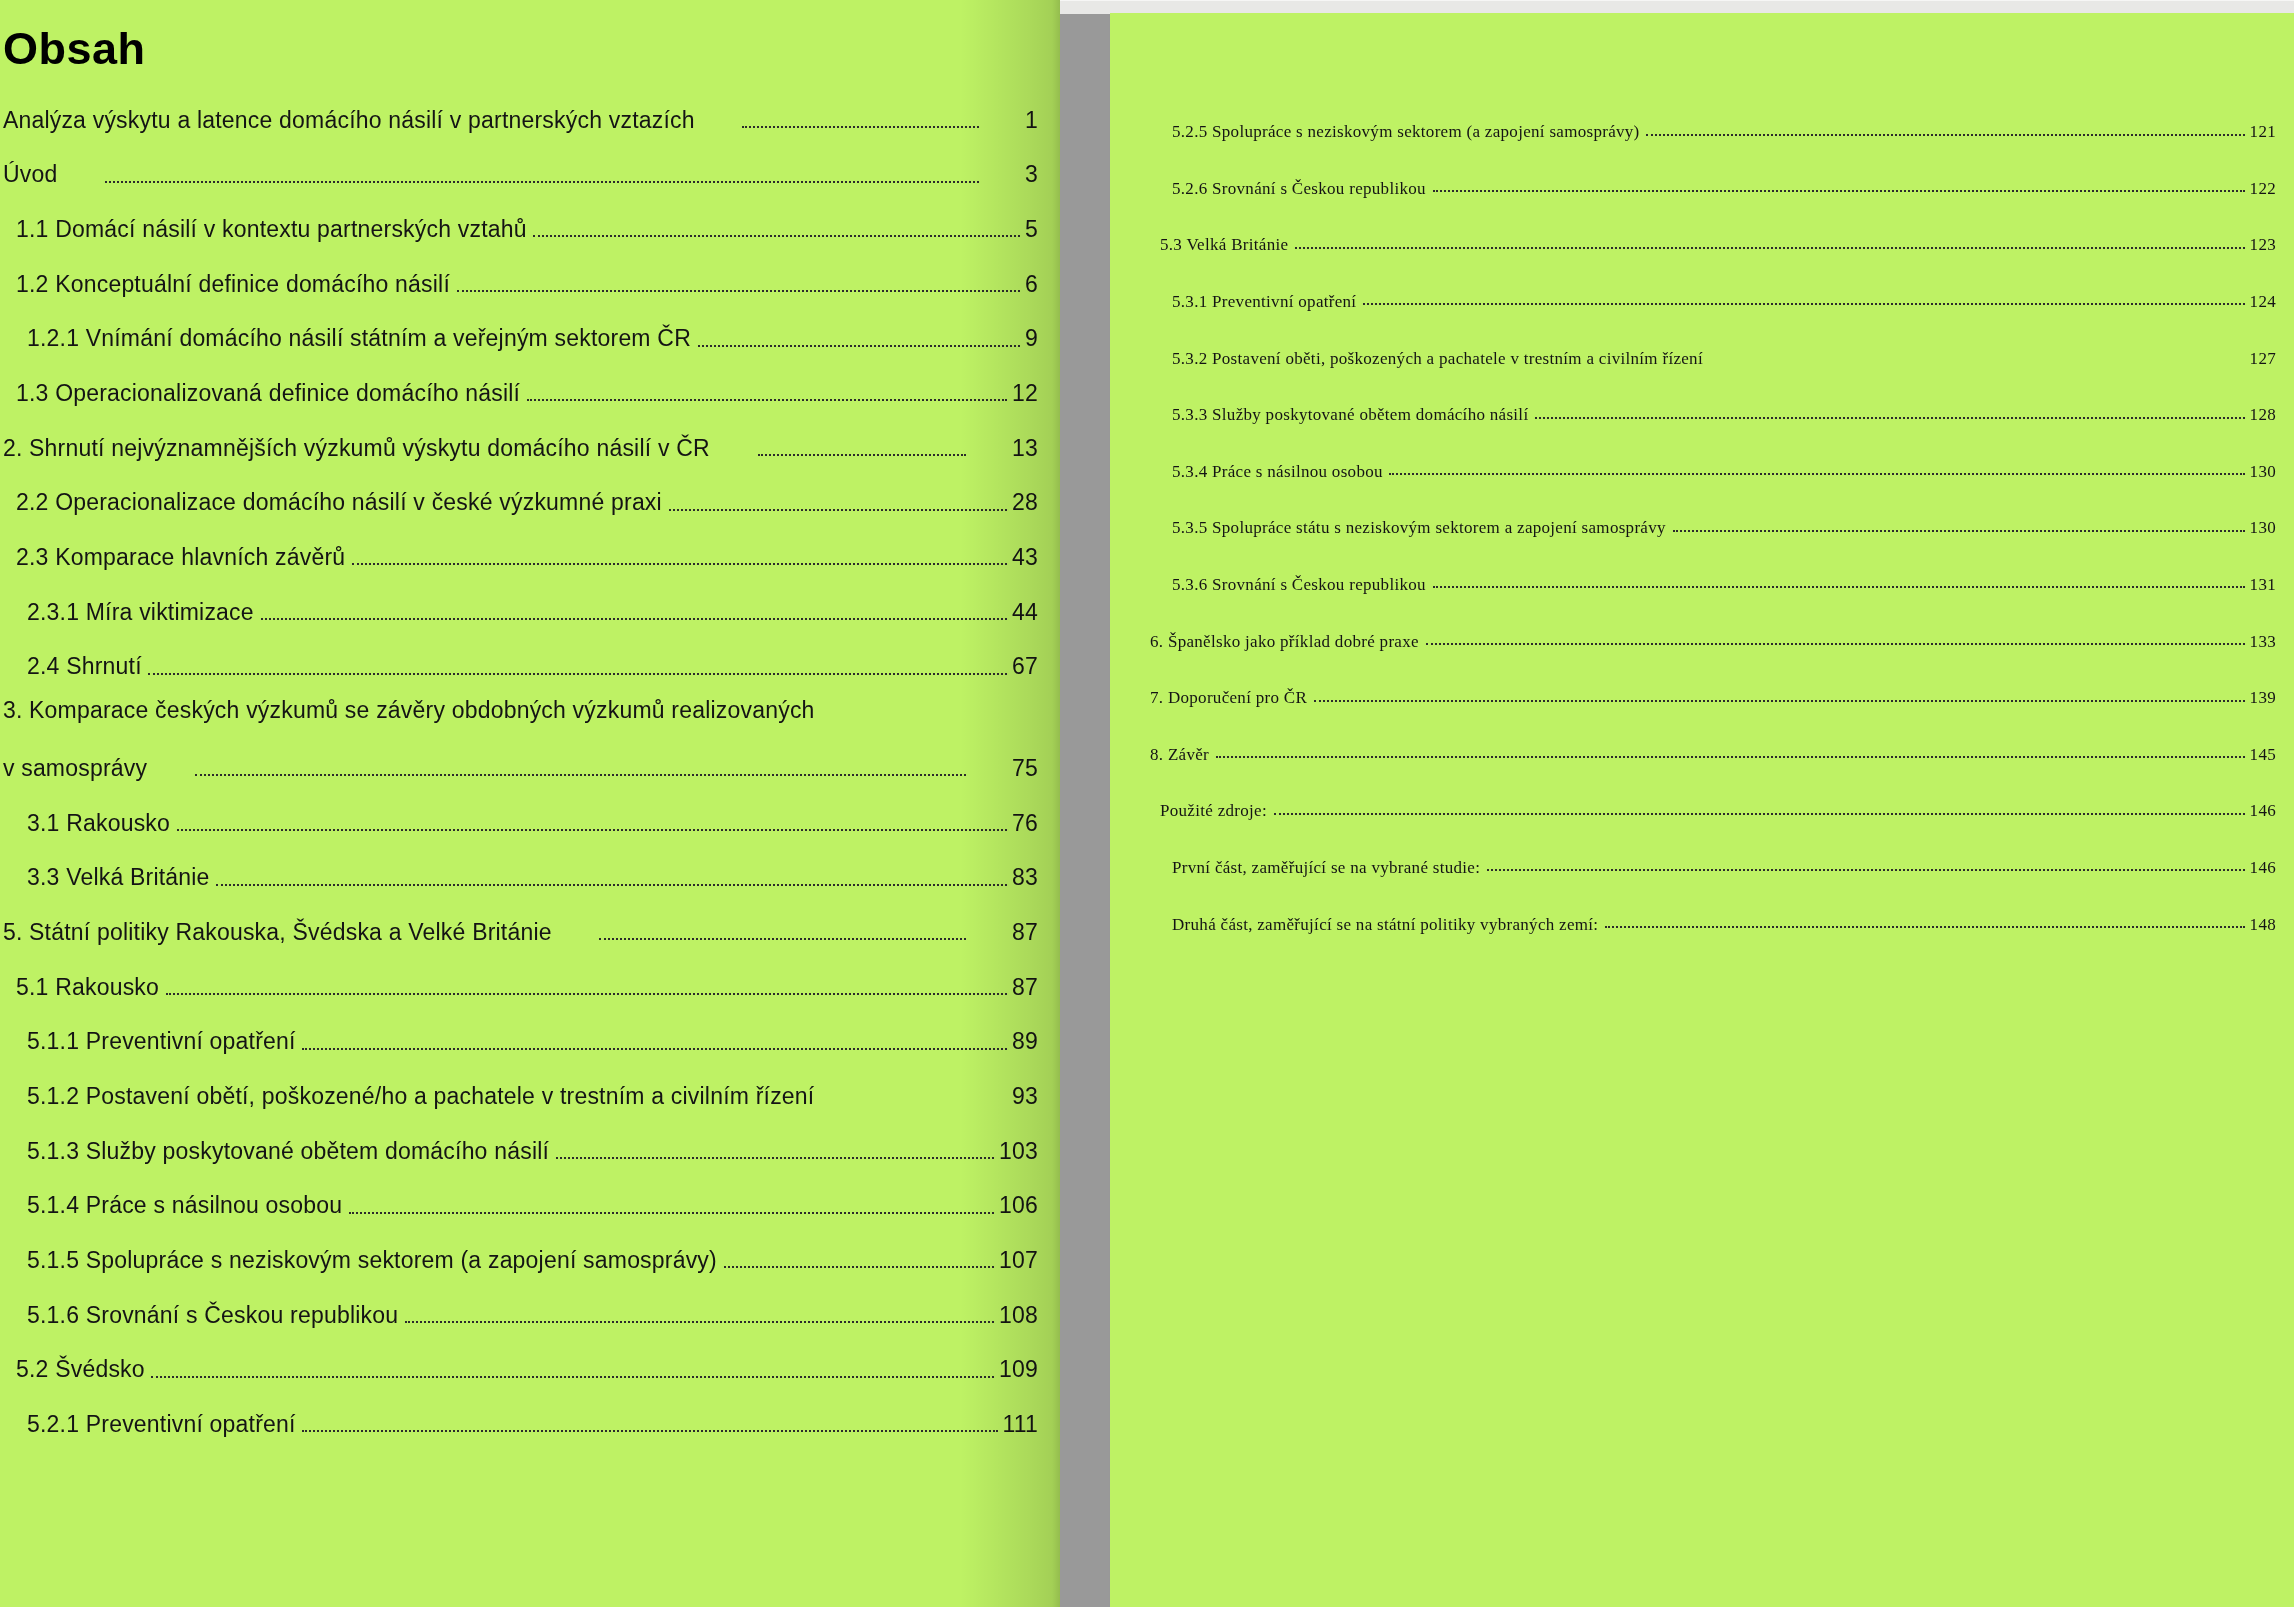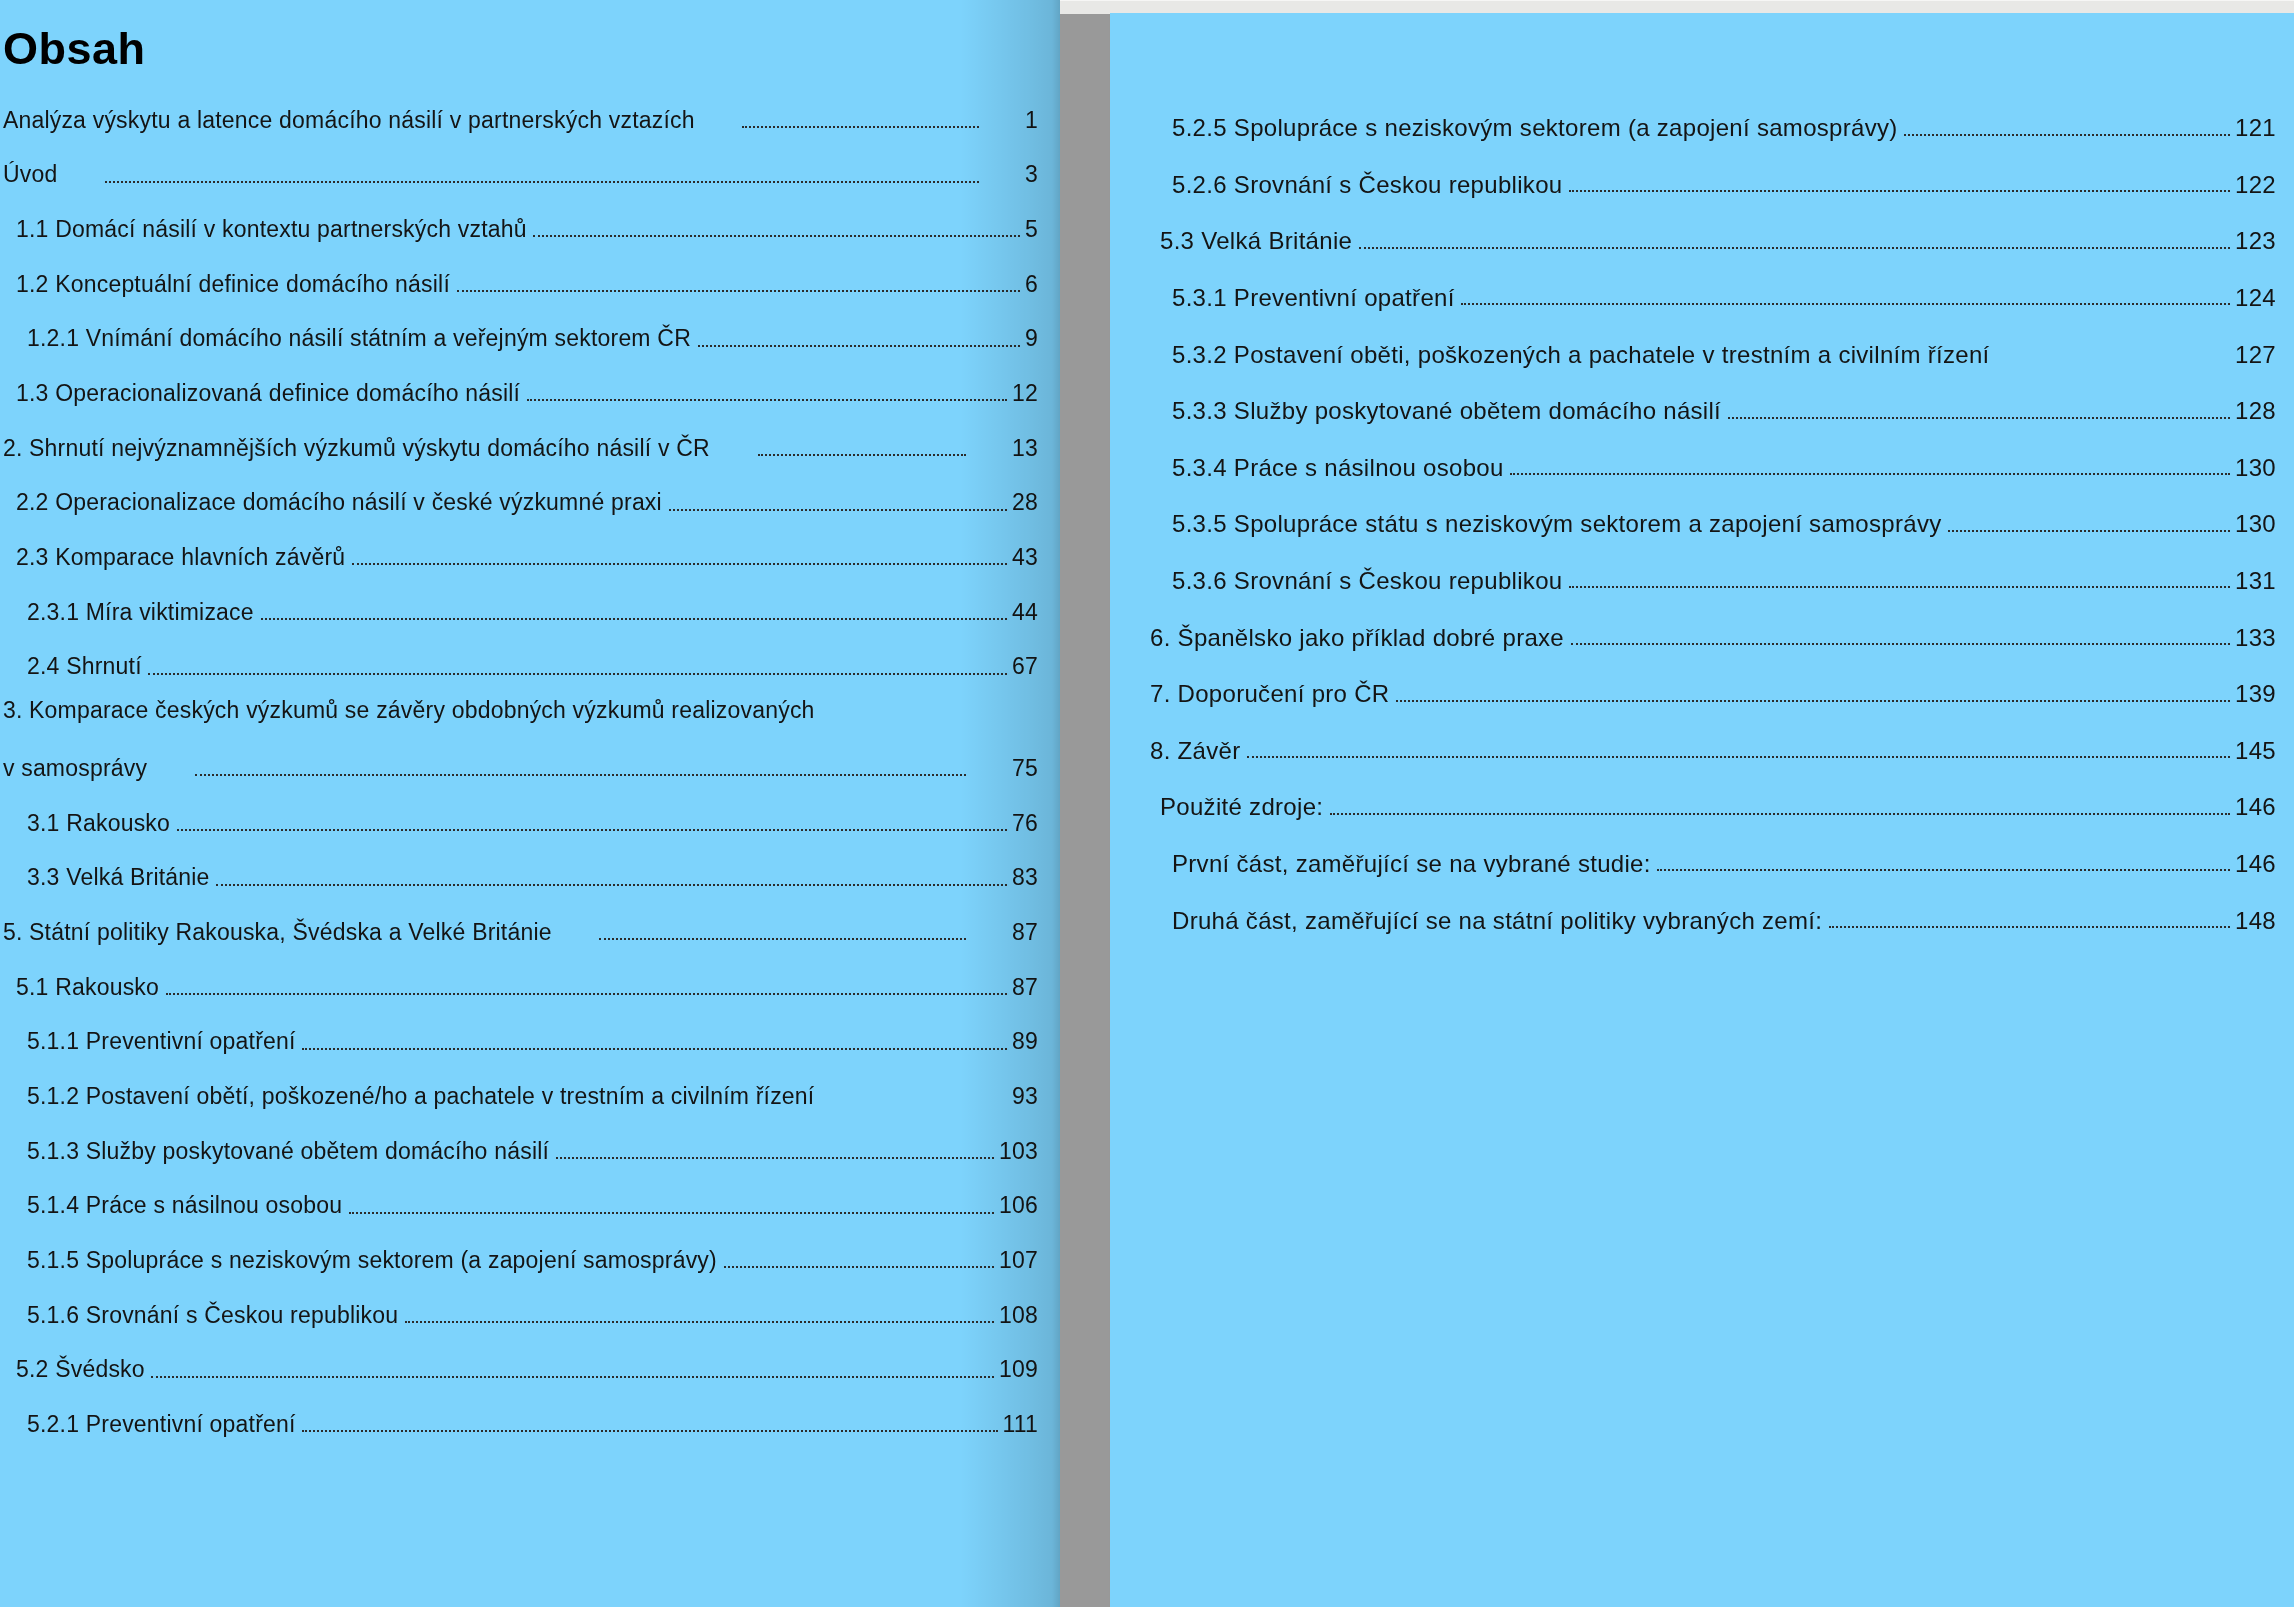--- a/index.html
+++ b/index.html
@@ -12,21 +12,21 @@
   #viewer{position:relative;width:2294px;height:1607px;}
 
   
   .top-strip{
     position:absolute;left:1060px;top:0;width:1234px;height:13.3px;
     background:#e8e8e6;border-top:1px solid #f6f6f5;
   }
   
   .page-gap{position:absolute;left:1060px;top:13.3px;width:49px;height:1594px;background:#999999;}
 
-  .page{position:absolute;background:#7dd3fc;overflow:hidden;}
+  .page{position:absolute;background:#bef264;overflow:hidden;}
   .page-left{left:0;top:0;width:1060px;height:1607px;}
   .page-left::after{ 
     content:"";position:absolute;top:0;right:0;bottom:0;width:100px;
     background:linear-gradient(to right, rgba(0,0,0,0) 0%, rgba(0,0,0,0.10) 70%, rgba(0,0,0,0.14) 92%, rgba(0,0,0,0.22) 100%);
     pointer-events:none;
   }
   .page-right{left:1110px;top:13.3px;width:1184px;height:1594px;}
 
   .toc-title{
     font-size:45px;font-weight:bold;letter-spacing:0.5px;
@@ -46,21 +46,21 @@
   .page-left{font-size:23px;letter-spacing:0.2px;}
   .page-left .rows{padding:0 22px 0 0;}
   .page-left .row{height:48px;padding-bottom:6.7px;}
   .page-left .row.wrap-first{height:47px;align-items:center;}
   .page-left .row.cont{height:41px;}
   .page-left .row.lvl0{padding-left:2.9px;gap:41px;}
   .page-left .row.lvl1{padding-left:16px;text-align:center;}
   .page-left .row.lvl2{padding-left:27px;}
 
   
-  .page-right{font-size:24px;letter-spacing:0.3px;font-family:Liberation Sans, sans-serif;}
+  .page-right{font-size:17px;letter-spacing:0.3px;font-family:Liberation Serif, serif;}
   .page-right .rows{padding:80px 18px 0 0;}
   .page-right .row{height:49px;padding-bottom:7.6px;}
   .page-right .row .dots{margin-bottom:6.7px;}
   .page-right .row.lvl0{padding-left:40px;}
   .page-right .row.lvl1{padding-left:50px;}
   .page-right .row.lvl2{padding-left:62px;}
 </style>
 </head>
 <body>
 

